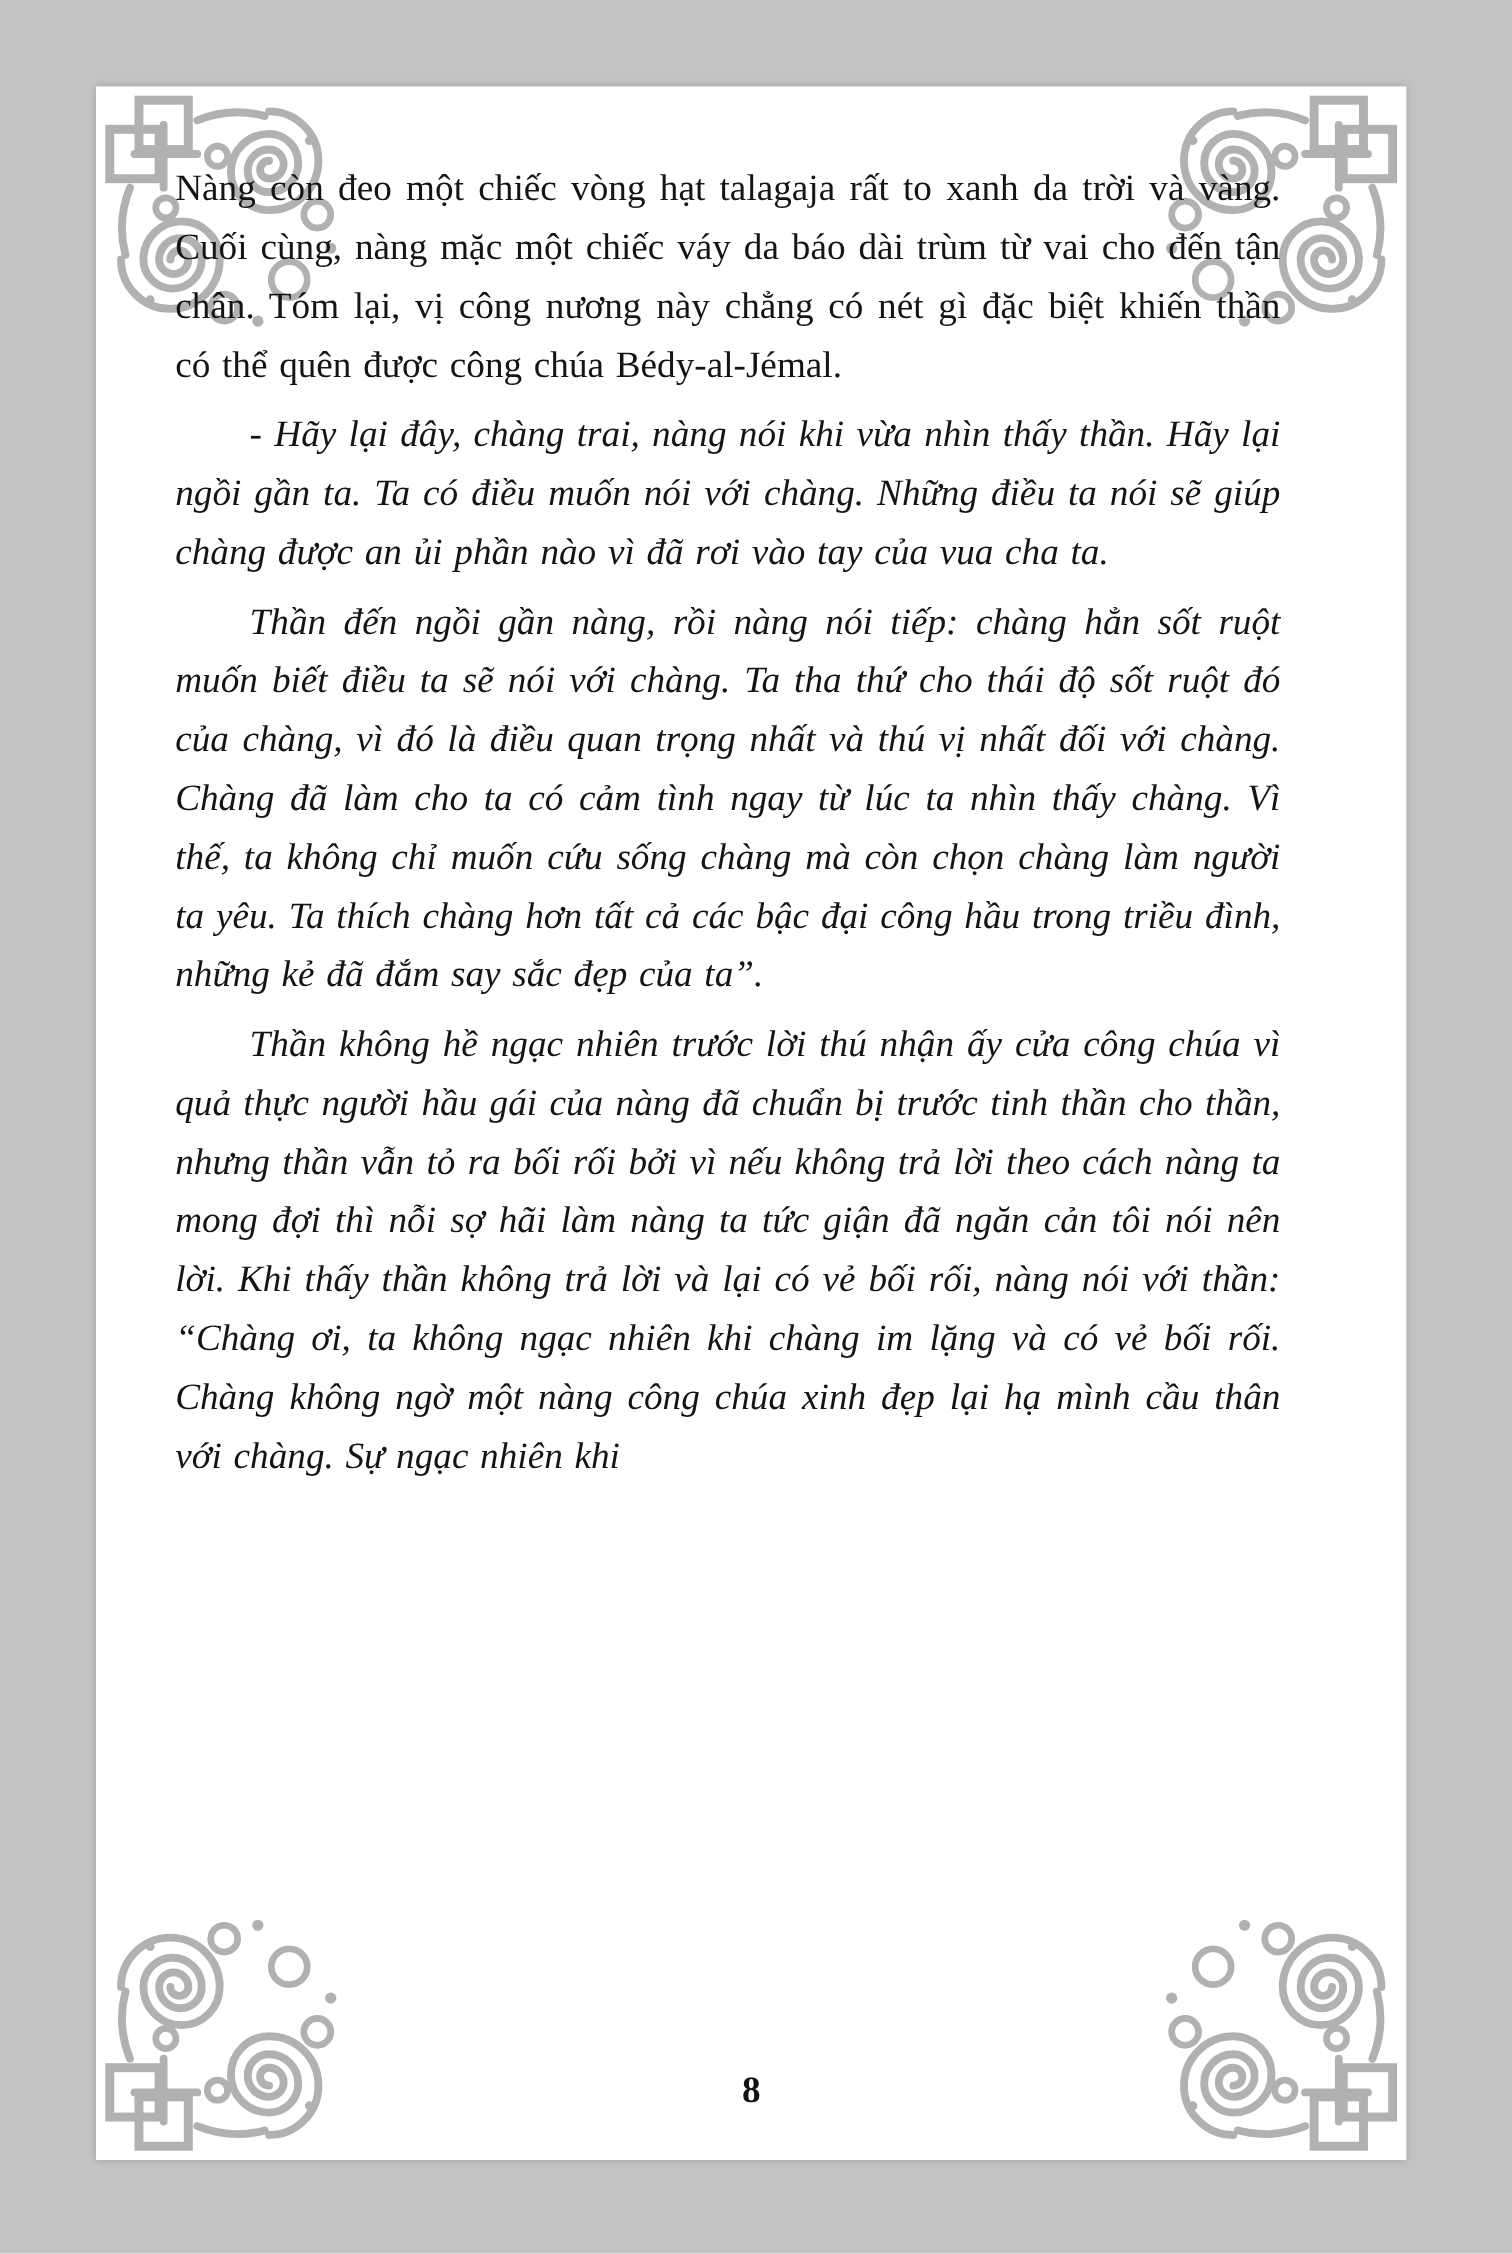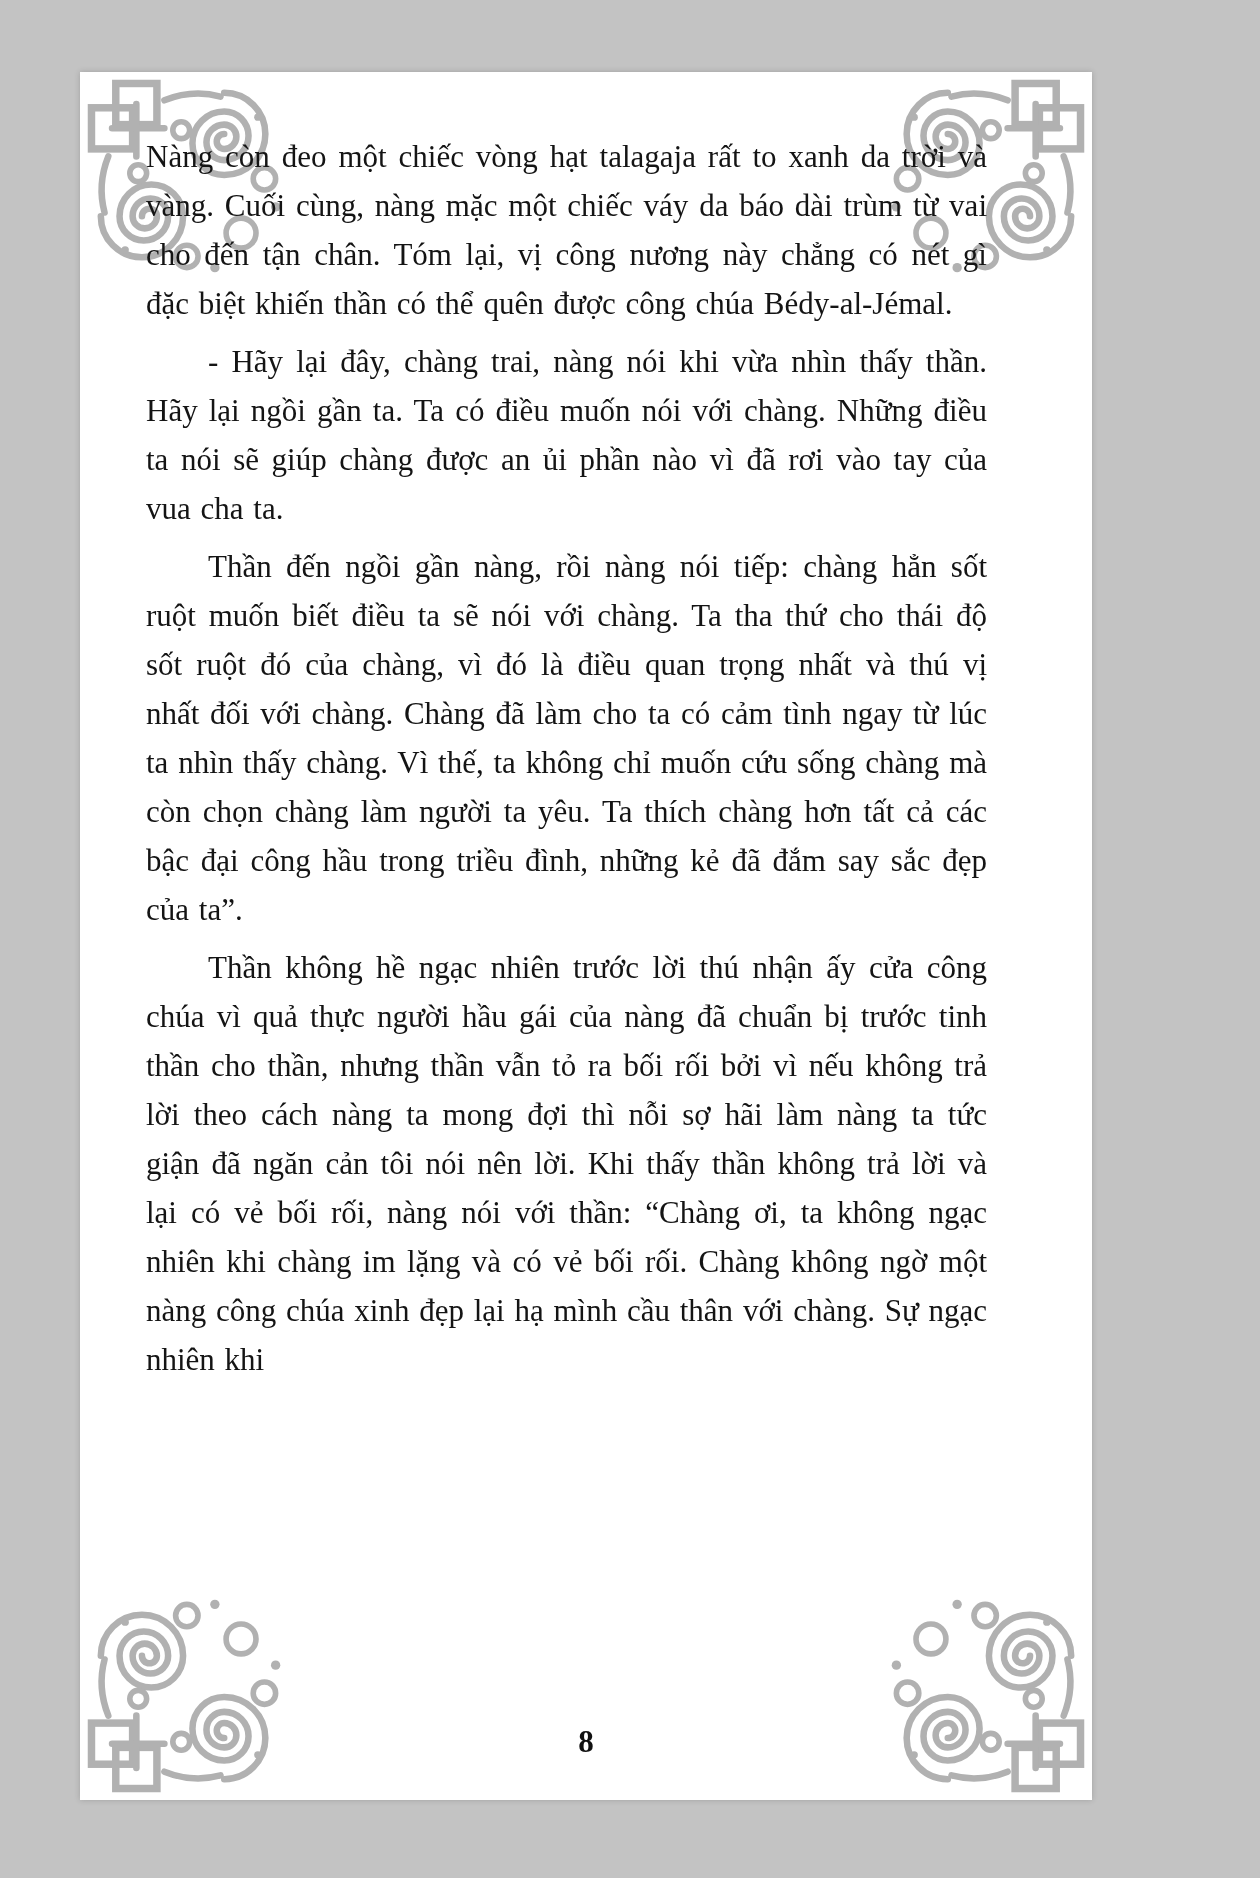--- a/index.html
+++ b/index.html
@@ -11,21 +11,21 @@
     height: 1878px;
     position: relative;
     background: #c3c3c3;
     font-family: "Liberation Serif", "DejaVu Serif", serif;
     overflow: hidden;
   }
   .paper {
     position: absolute;
     left: 80px;
     top: 72px;
-    width: 1012px;
+    width: 1092px;
     height: 1728px;
     background: #ffffff;
     box-shadow: 0 0 6px rgba(0,0,0,0.18);
   }
   .corner {
     position: absolute;
     width: 215px;
     height: 215px;
     pointer-events: none;
   }
@@ -43,20 +43,21 @@
     font-size: 31px;
     line-height: 49px;
     text-align: justify;
   }
   .para {
     margin: 0 0 9px 0;
     word-spacing: 2px;
   }
   .para.indent {
     text-indent: 62px;
+    font-style: italic;
   }
   .page-number {
     position: absolute;
     left: 0;
     right: 0;
     bottom: 40px;
     text-align: center;
     font-size: 31px;
     font-weight: bold;
     color: #111111;

